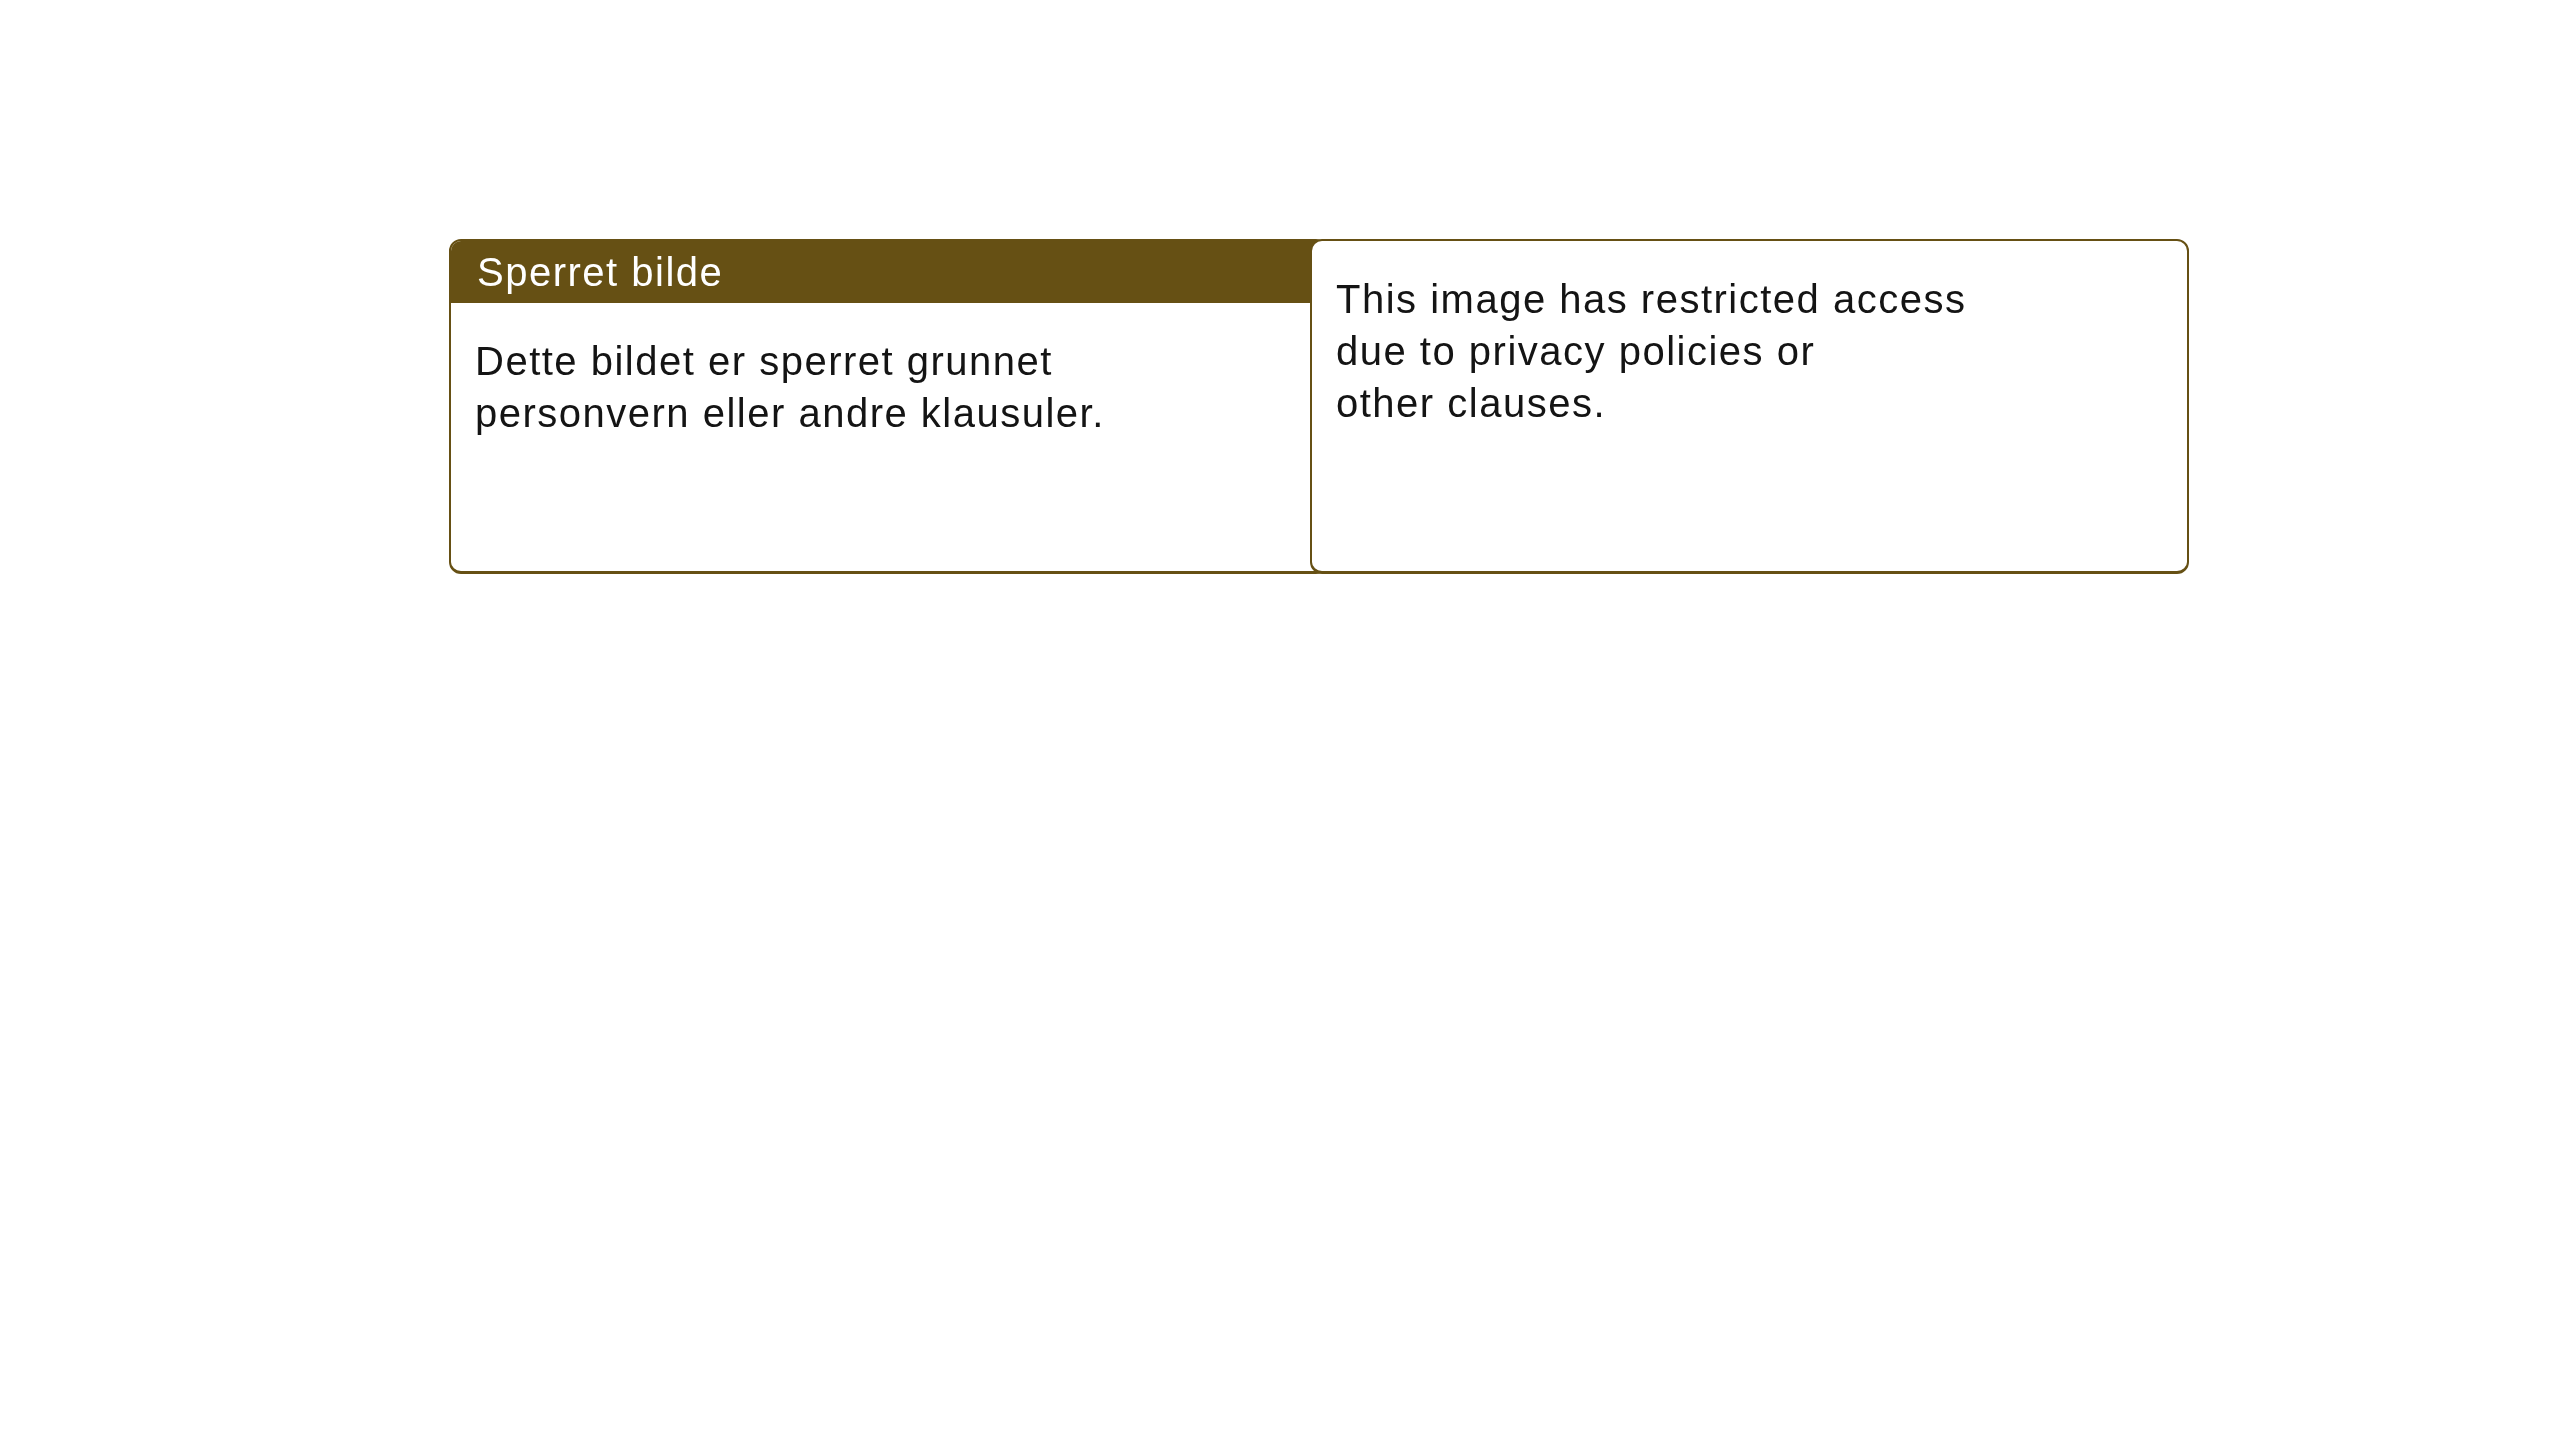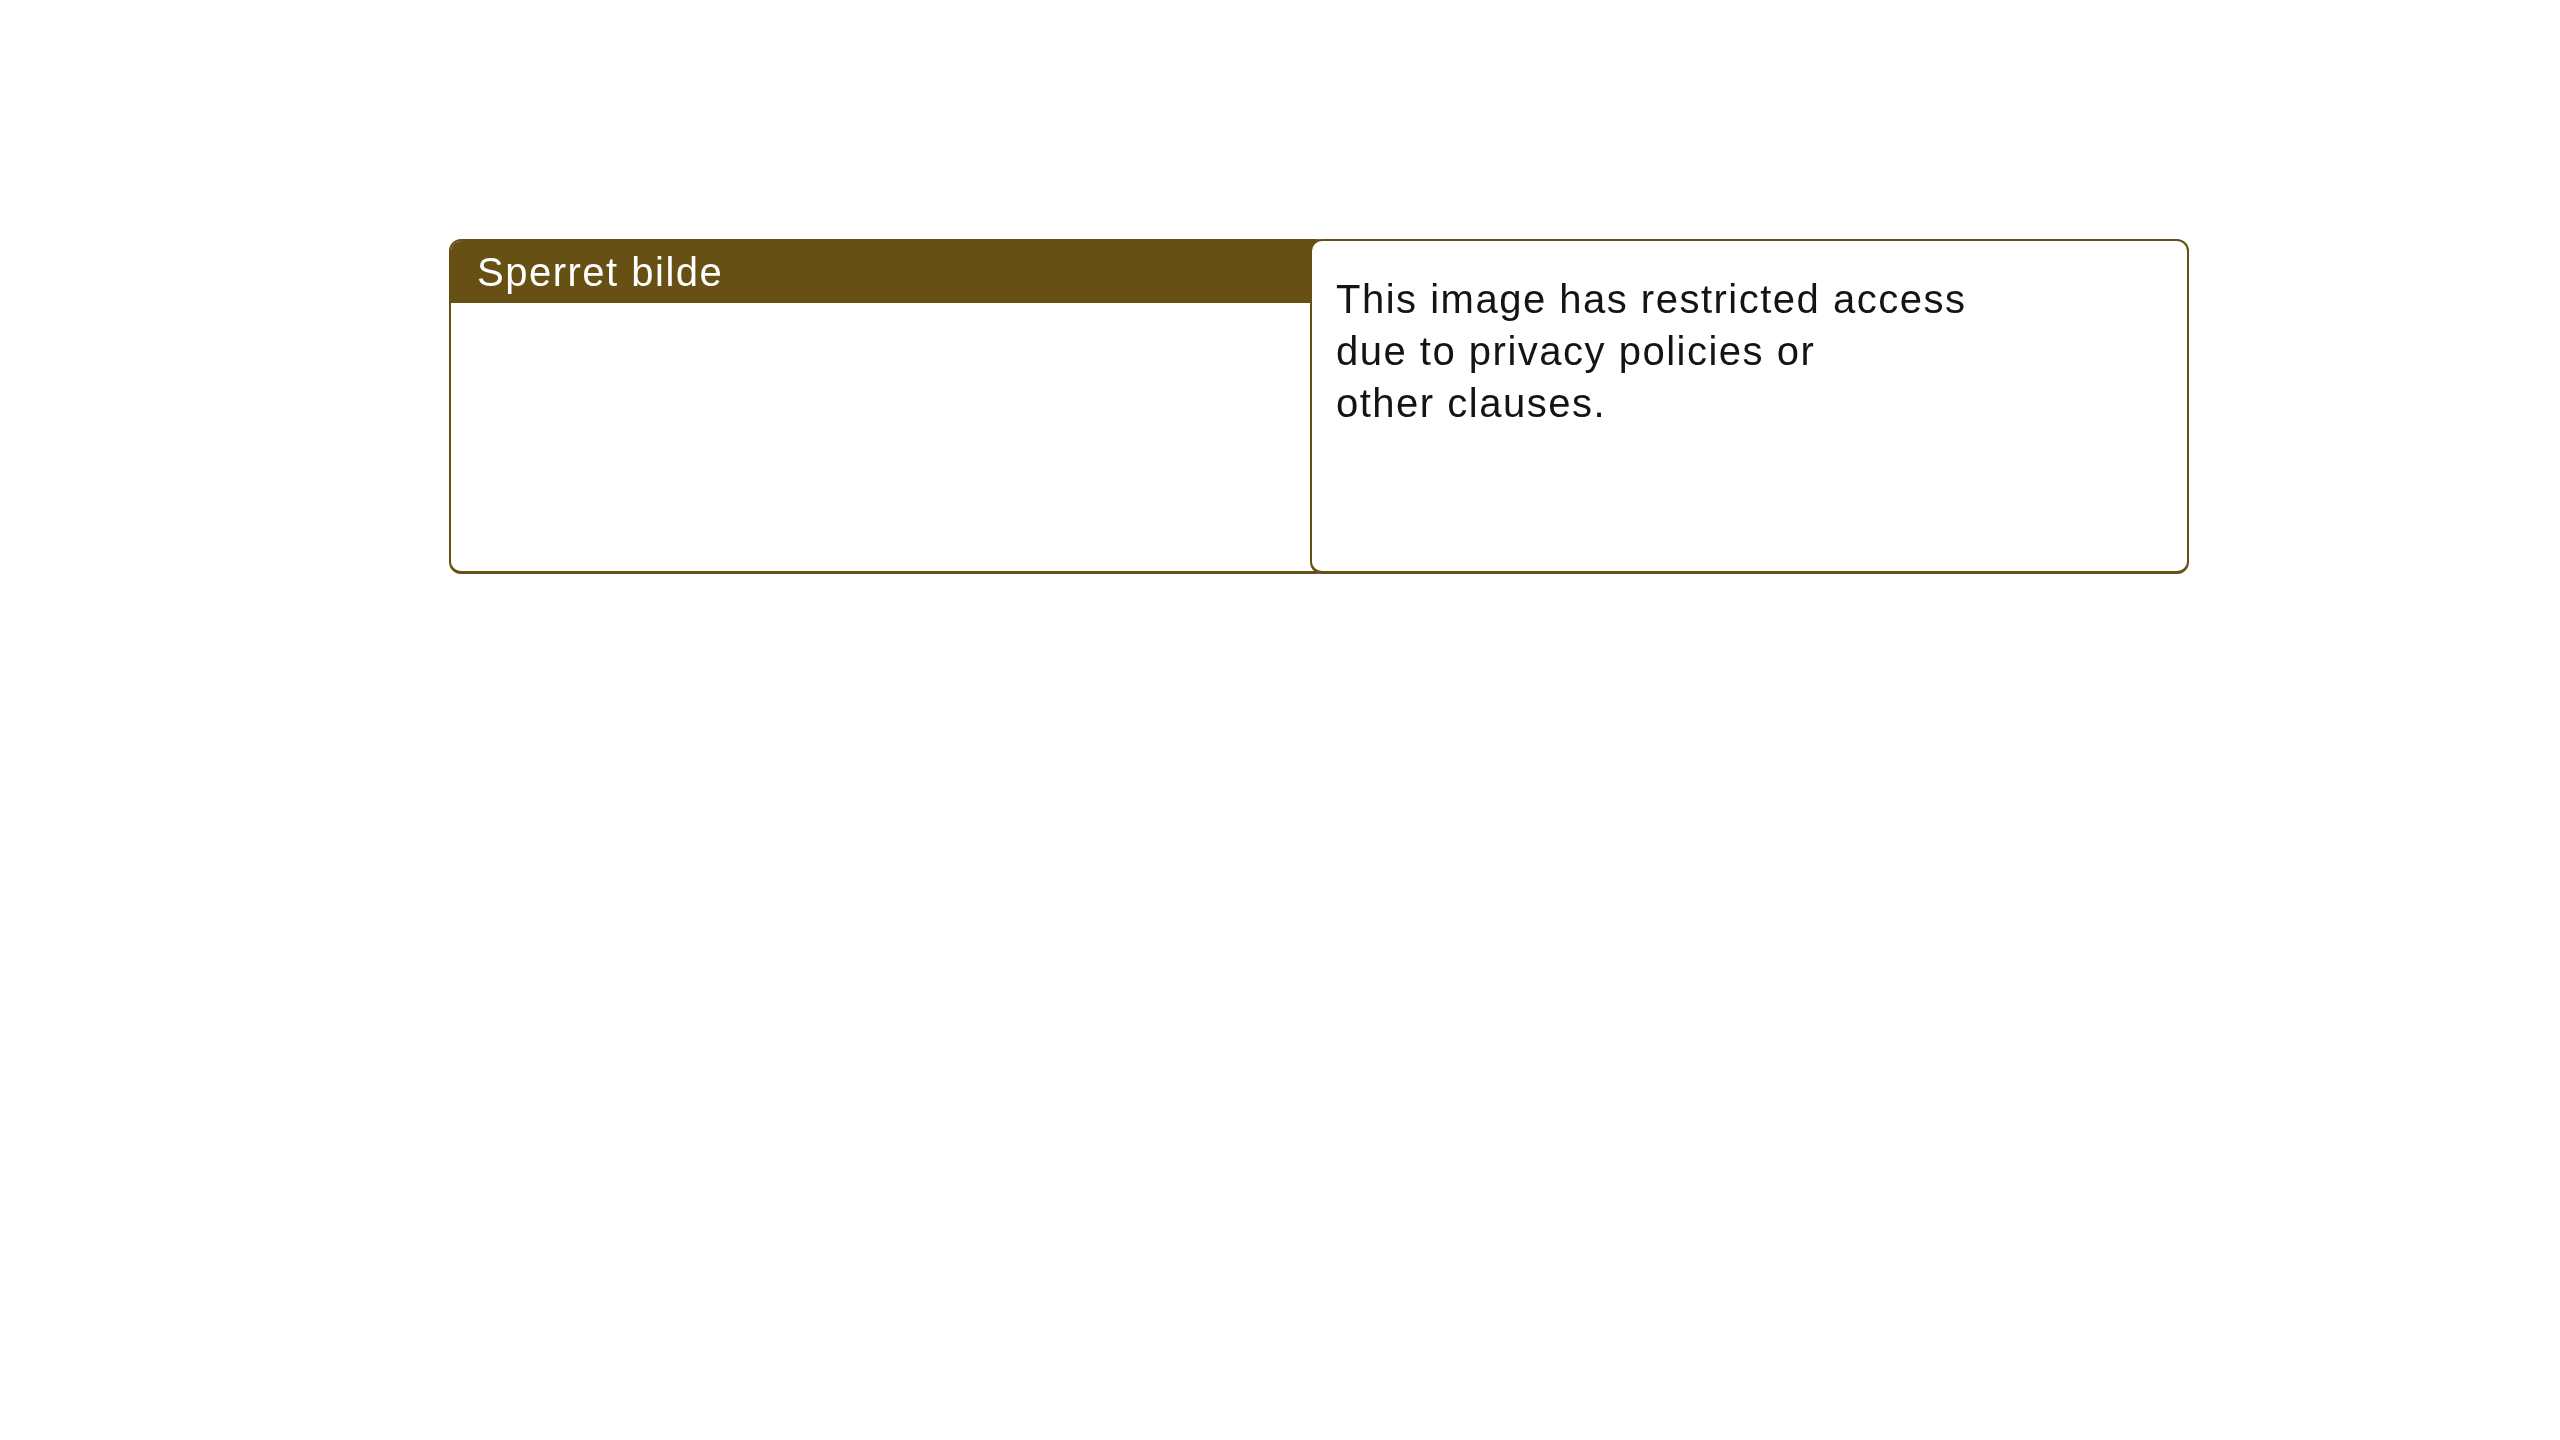--- a/index.html
+++ b/index.html
@@ -59,20 +59,22 @@
 </style>
 </head>
 <body>
 
 <div class="canvas">
 
   <div class="notice-card card-left">
     <div class="card-header">
       <span class="card-title">Sperret bilde</span>
     </div>
+    <div class="card-body">Dette bildet er sperret grunnet
+personvern eller andre klausuler.</div>
   </div>
 
   <div class="notice-card card-right">
     <div class="card-body">This image has restricted access
 due to privacy policies or
 other clauses.</div>
   </div>
 
 </div>
 

